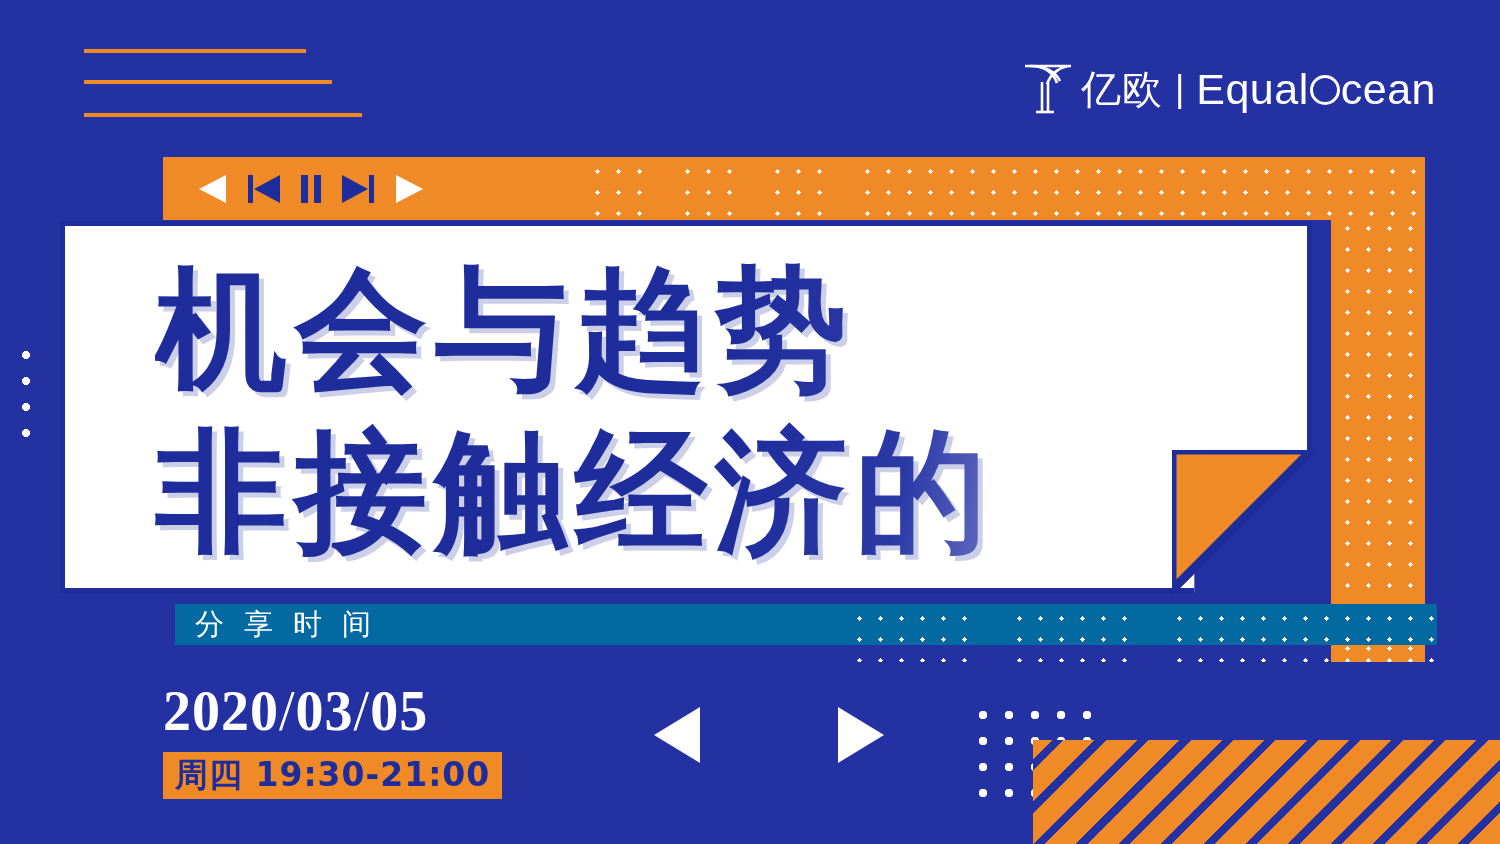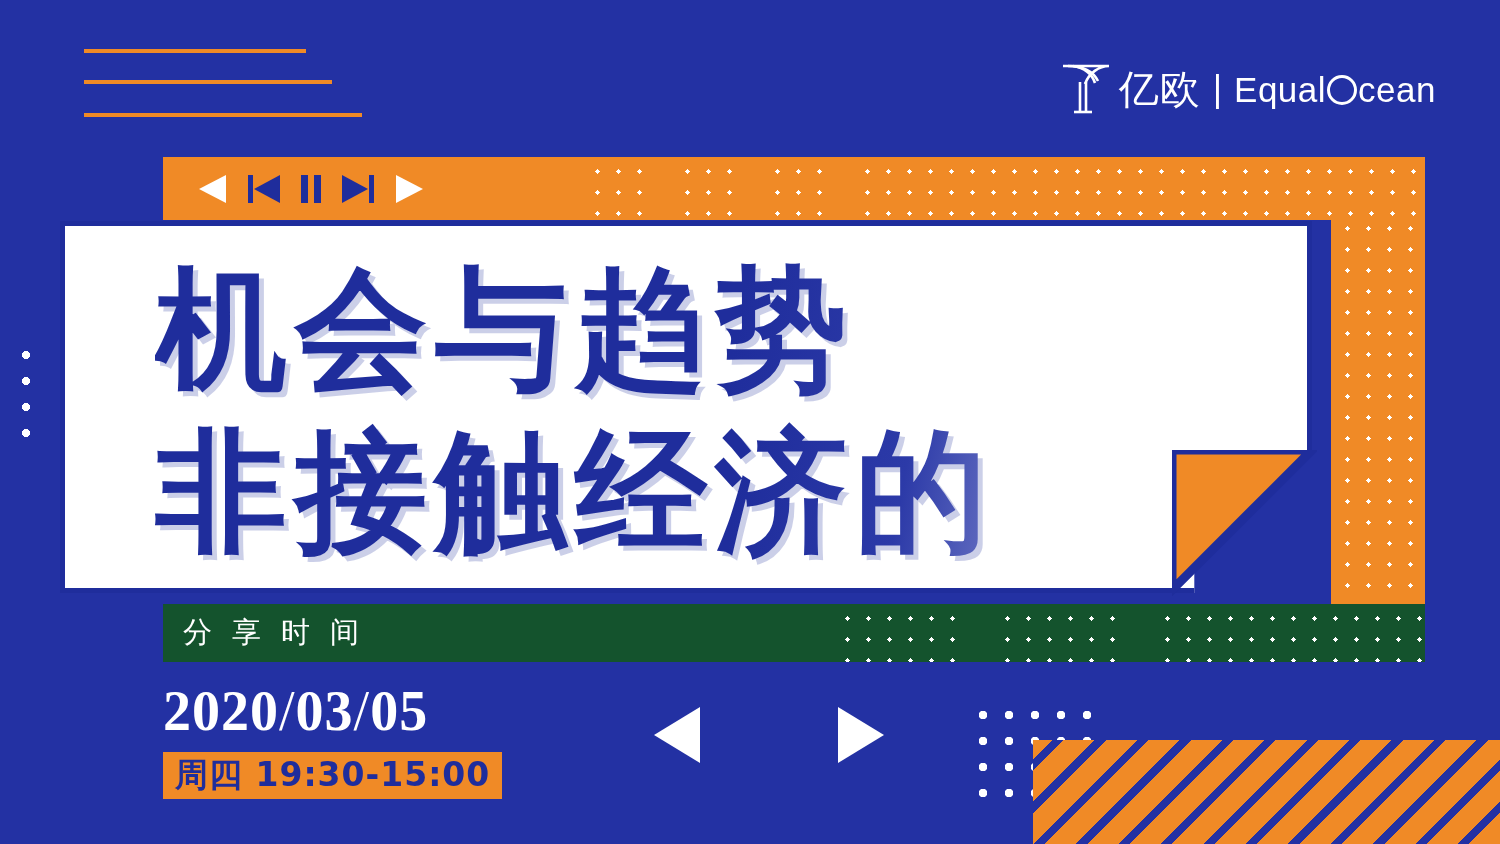--- a/index.html
+++ b/index.html
@@ -47,21 +47,21 @@
     line-height: 1;
     font-family: "Liberation Sans", sans-serif;
   }
   .logo-sep {
     font-size: 36px;
     line-height: 1;
     padding: 0 8px;
     font-weight: 300;
   }
   .logo-en {
-    font-size: 35px;
+    font-size: 43px;
     line-height: 1;
     letter-spacing: 0.5px;
     display: flex;
     align-items: center;
   }
   .logo-en .ring {
     display: inline-block;
     width: 30px; height: 30px;
     border: 3px solid #ffffff;
     border-radius: 50%;
@@ -170,25 +170,25 @@
     -webkit-background-clip: text;
     background-clip: text;
     -webkit-text-fill-color: transparent;
     text-shadow: none;
     filter: drop-shadow(5px 5px 0 rgba(160,168,214,0.55));
   }
 
   
   .share-bar {
     position: absolute;
-    left: 163px;
+    left: 175px;
     top: 604px;
     width: 1262px;
-    height: 58px;
-    background: #14532d;
+    height: 41px;
+    background: #0369a1;
   }
   .share-bar-label {
     position: absolute;
     left: 20px;
     top: 50%;
     transform: translateY(-50%);
     color: #ffffff;
     font-size: 29px;
     letter-spacing: 20px;
     font-family: "DejaVu Sans", "Liberation Sans", sans-serif;
@@ -375,21 +375,21 @@
     <span class="share-bar-label">分享时间</span>
     <div class="share-bar-dots sbd1"></div>
     <div class="share-bar-dots sbd2"></div>
     <div class="share-bar-dots sbd3"></div>
   </div>
 
   <div class="date-main">
     <span>2020</span><span class="slash">/</span><span>03</span><span class="slash">/</span><span>05</span>
   </div>
 
-  <div class="date-badge">周四 19:30-15:00</div>
+  <div class="date-badge">周四 19:30-21:00</div>
 
   <div class="nav-arrows">
     <span>
       <svg width="54" height="60" viewBox="0 0 54 60">
           <polygon points="50,2 50,58 4,30" fill="#ffffff"></polygon>
         </svg>
     </span>
     <span>
       <svg width="54" height="60" viewBox="0 0 54 60">
           <polygon points="4,2 4,58 50,30" fill="#ffffff"></polygon>

